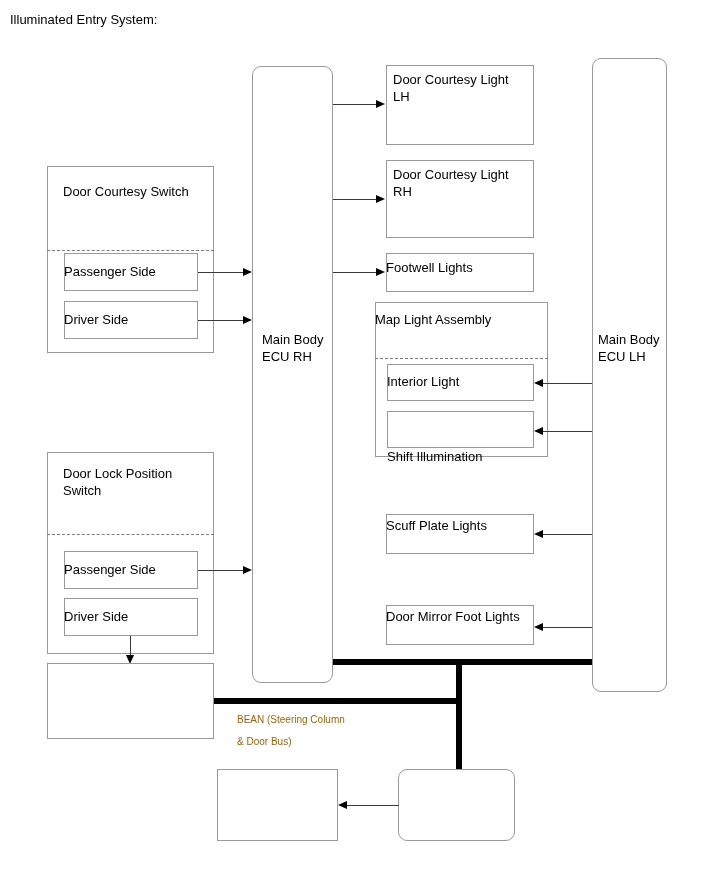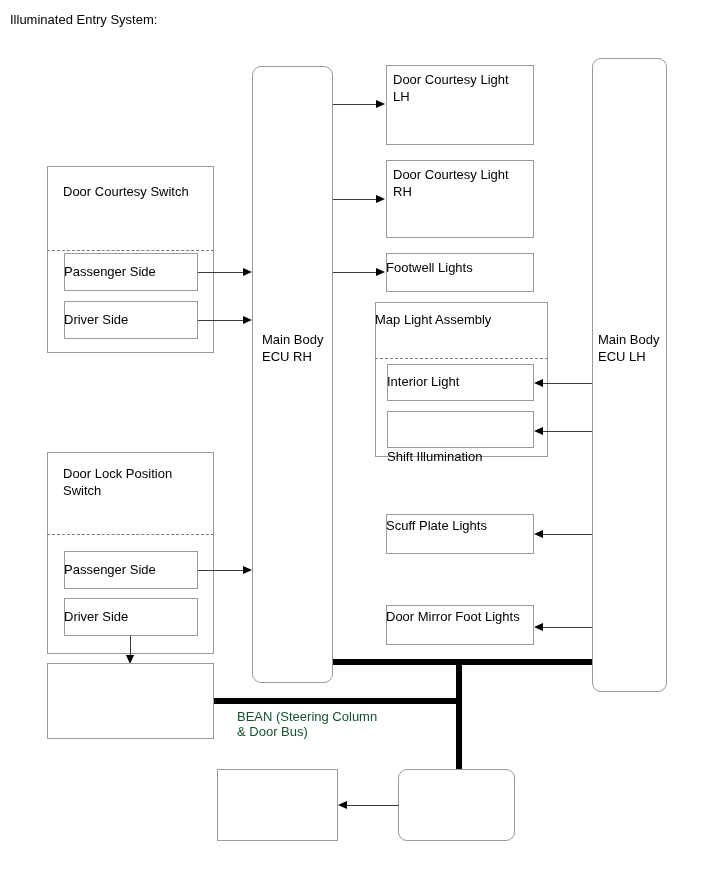--- a/index.html
+++ b/index.html
@@ -92,24 +92,24 @@
     background: #000;
     height: 6px;
   }
   .bus-v {
     position: absolute;
     background: #000;
     width: 6px;
   }
   .bus-label {
     position: absolute;
-    font-size: 13px;
-    line-height: 15px;
+    font-size: 10px;
+    line-height: 22px;
     white-space: pre;
-    color: #14532d;
+    color: #a16207;
   }
 </style>
 </head>
 <body>
 
 <div id="canvas">
 
   <div class="title">Illuminated Entry System:</div>
 
   <div class="box" style="left:47px; top:166px; width:167px; height:187px;"></div>

